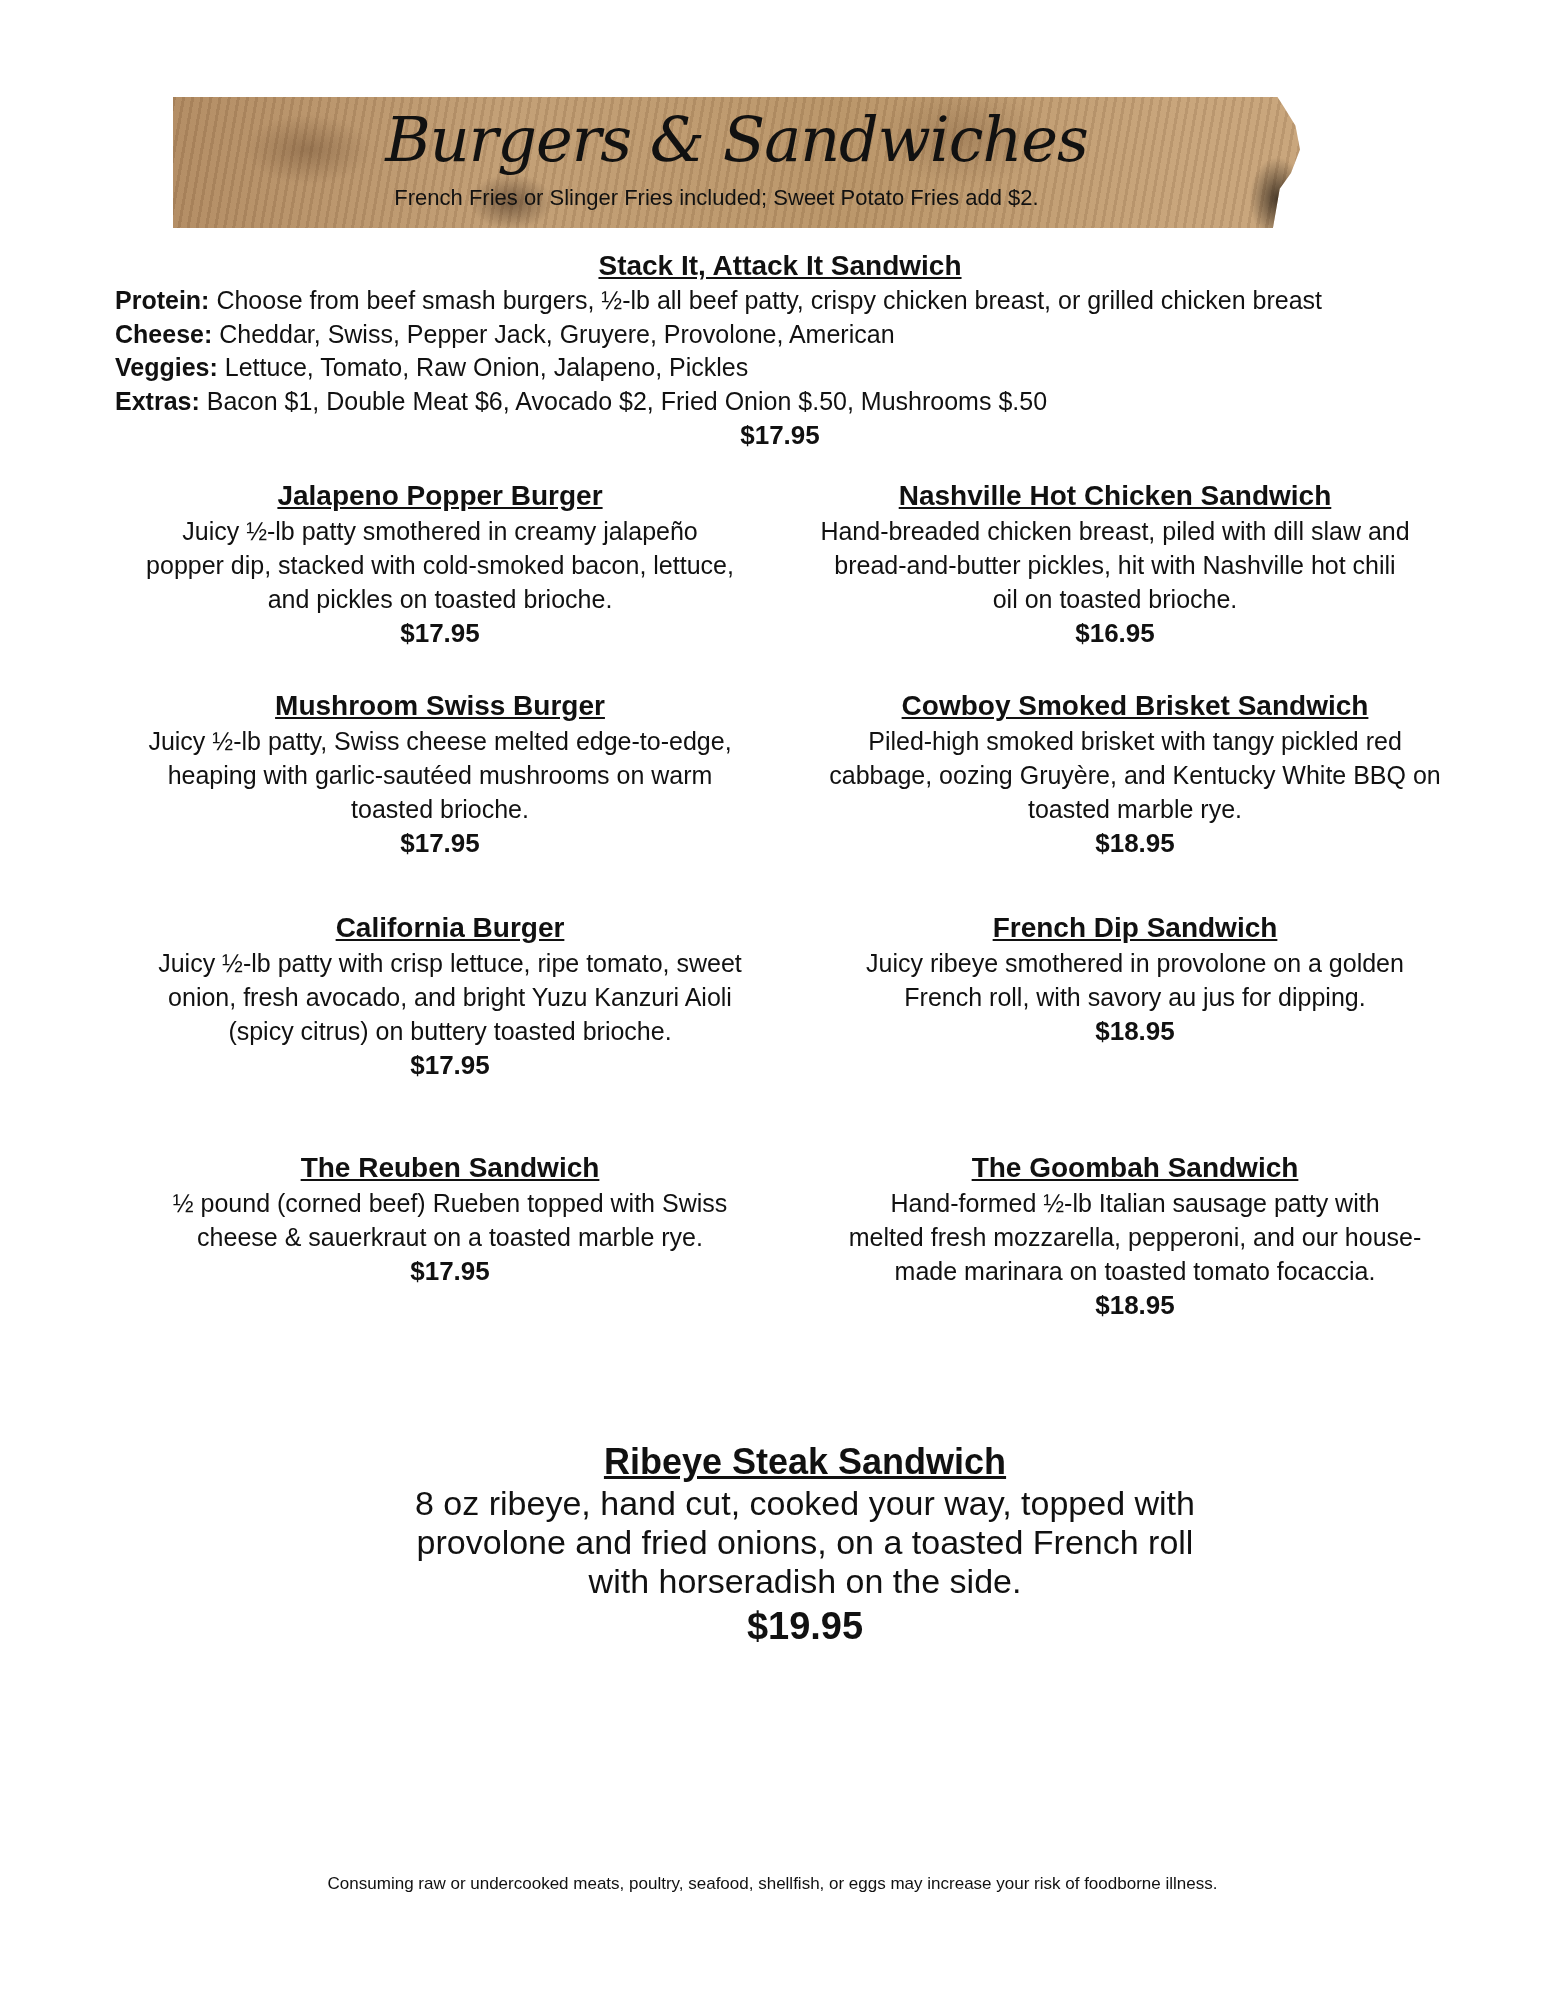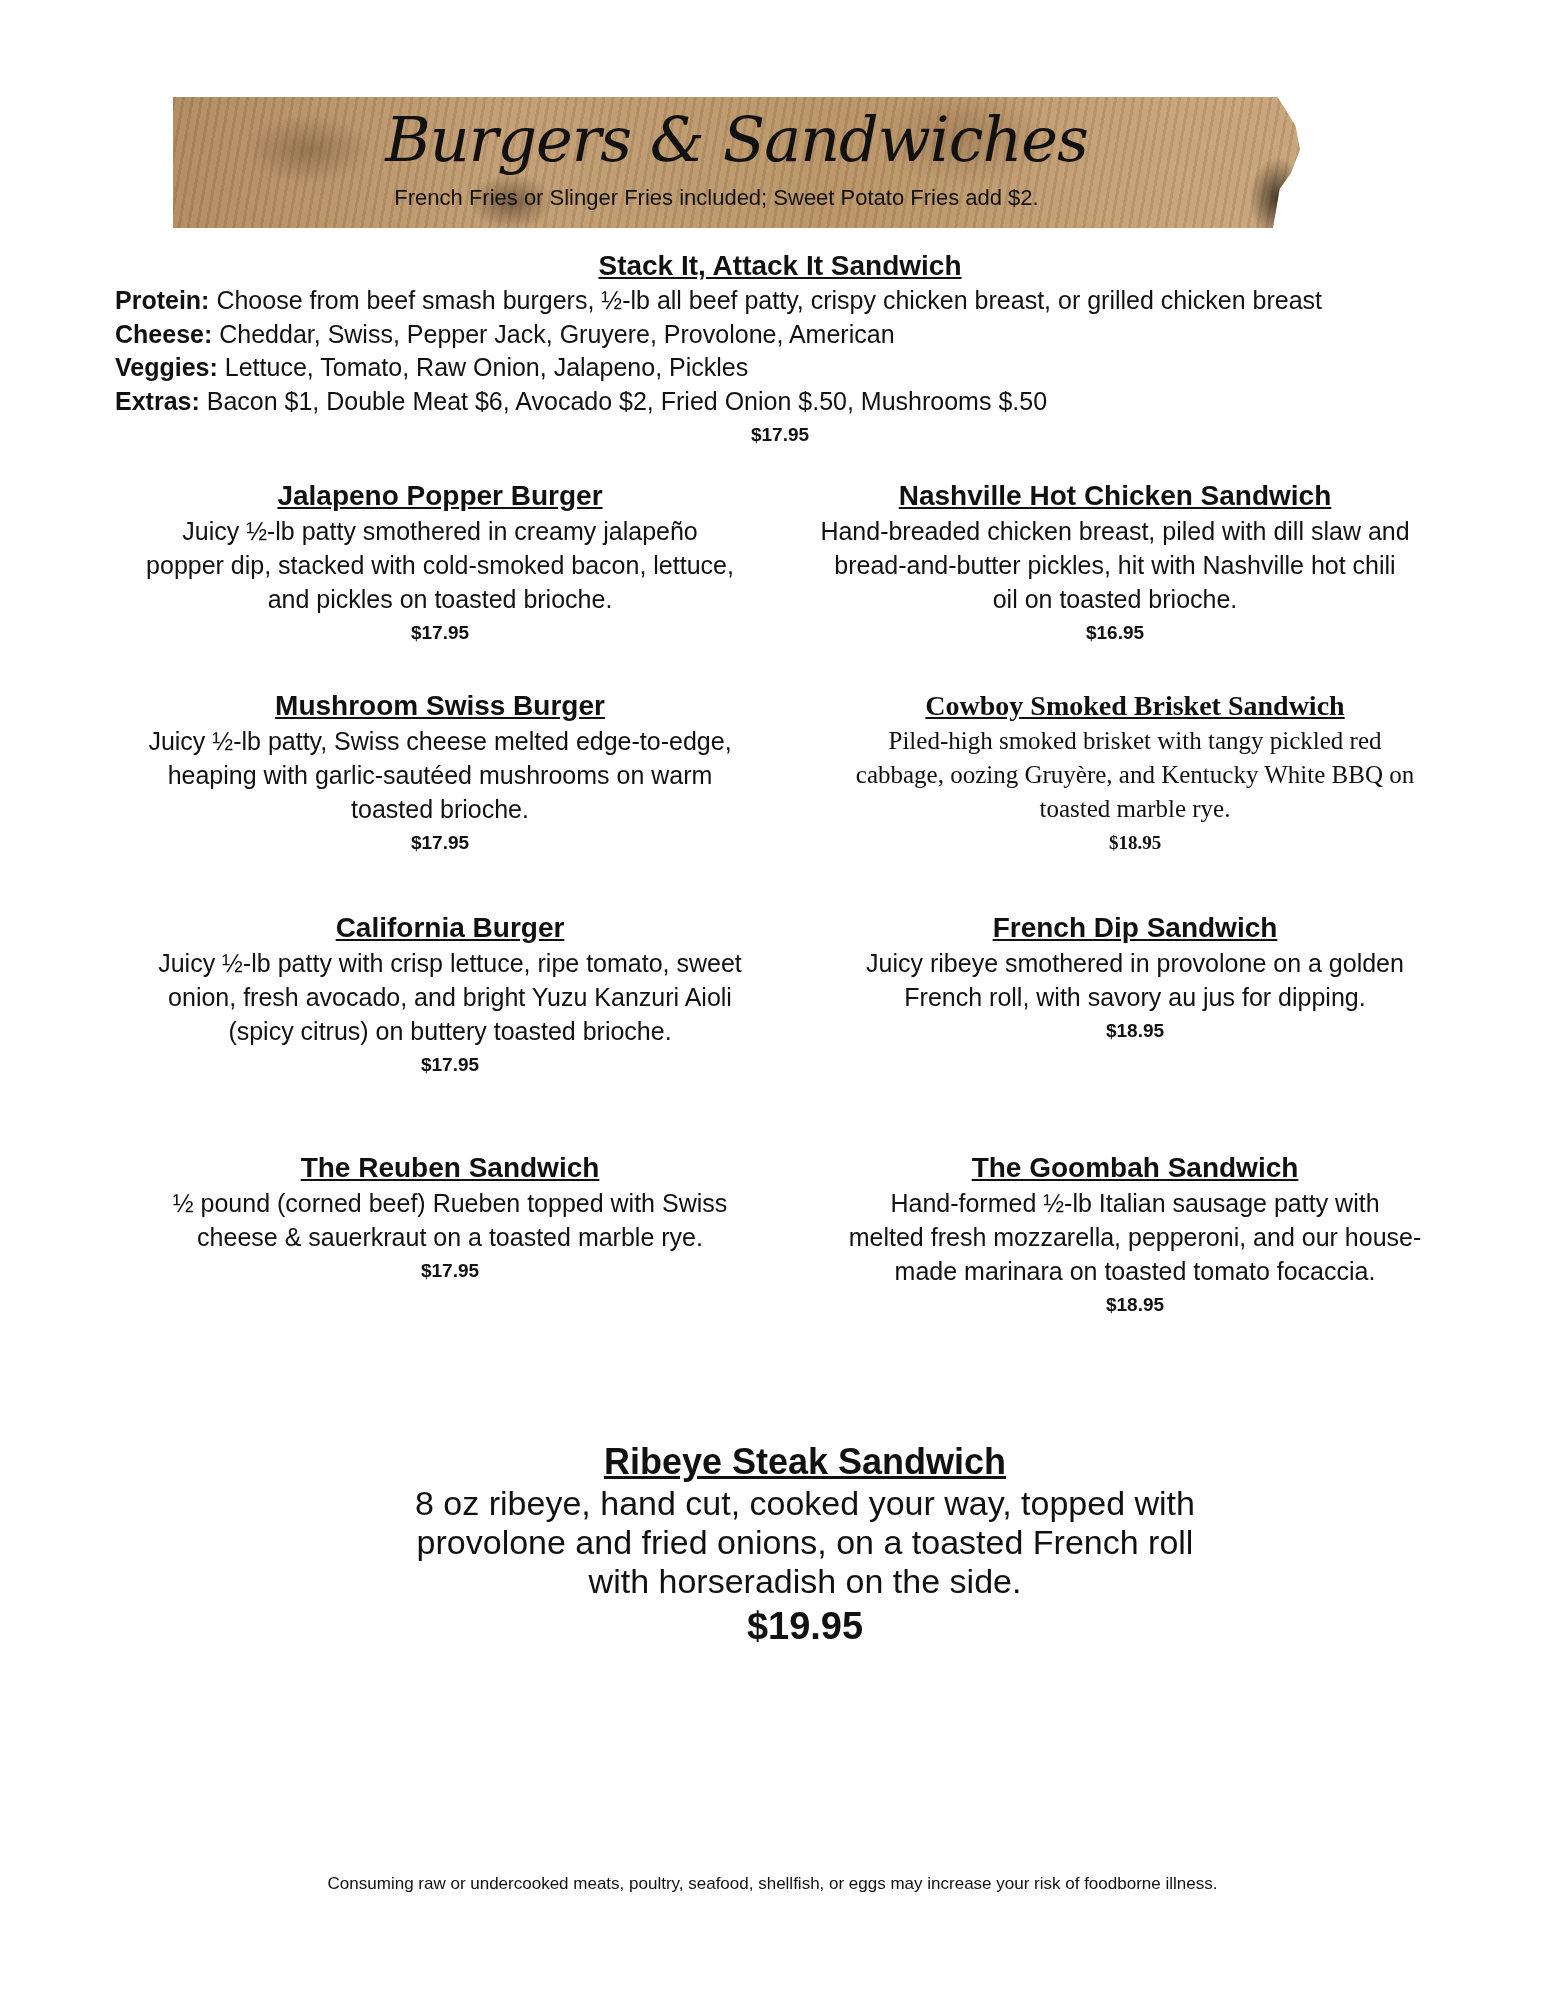--- a/index.html
+++ b/index.html
@@ -15,21 +15,21 @@
               linear-gradient(90deg, #b08a62, #c29f76 30%, #b89468 60%, #c8a57c 90%);
             clip-path: polygon(0 0, 98% 0, 98.6% 8%, 99.6% 22%, 100% 40%, 99.2% 58%, 98.2% 70%, 97.6% 100%, 0 100%); }
   .banner-title { position: absolute; left: 0; right: 0; top: 6px; text-align: center;
                   font-family: "DejaVu Serif", serif; font-style: italic; font-size: 62px;
                   color: #111; letter-spacing: -1px; }
   .banner-sub { position: absolute; left: 0; right: 40px; top: 88px; text-align: center;
                 font-size: 22px; color: #111; }
   .block { position: absolute; text-align: center; }
   .item-name { font-weight: bold; text-decoration: underline; font-size: 28px; line-height: 36px; }
   .item-desc { font-size: 25px; line-height: 34px; }
-  .item-price { font-weight: bold; font-size: 19px; line-height: 34px; }
+  .item-price { font-weight: bold; font-size: 26px; line-height: 34px; }
   .stack { position: absolute; left: 115px; top: 248px; width: 1330px; }
   .stack .item-name { text-align: center; }
   .stack-row { font-size: 25px; line-height: 33.5px; }
   .stack-row b { font-weight: bold; }
   .stack .item-price { text-align: center; }
   .ribeye .item-name { font-size: 36px; line-height: 44px; }
   .ribeye .item-desc { font-size: 34px; line-height: 39px; }
   .ribeye .item-price { font-size: 38px; line-height: 50px; }
   .disclaimer { position: absolute; left: 0; width: 1545px; top: 1874px; text-align: center; font-size: 17px; }
 </style>
@@ -82,21 +82,21 @@
 </div>
 
 <div class="block" style="left:780px; top:478px; width:670px;">
   <div class="item-name">Nashville Hot Chicken Sandwich</div>
   <div class="item-desc">Hand-breaded chicken breast, piled with dill slaw and</div>
   <div class="item-desc">bread-and-butter pickles, hit with Nashville hot chili</div>
   <div class="item-desc">oil on toasted brioche.</div>
   <div class="item-price">$16.95</div>
 </div>
 
-<div class="block" style="left:800px; top:688px; width:670px;font-family:Liberation Serif, serif;">
+<div class="block" style="left:800px; top:688px; width:670px;">
   <div class="item-name">Cowboy Smoked Brisket Sandwich</div>
   <div class="item-desc">Piled-high smoked brisket with tangy pickled red</div>
   <div class="item-desc">cabbage, oozing Gruyère, and Kentucky White BBQ on</div>
   <div class="item-desc">toasted marble rye.</div>
   <div class="item-price">$18.95</div>
 </div>
 
 <div class="block" style="left:800px; top:910px; width:670px;">
   <div class="item-name">French Dip Sandwich</div>
   <div class="item-desc">Juicy ribeye smothered in provolone on a golden</div>

